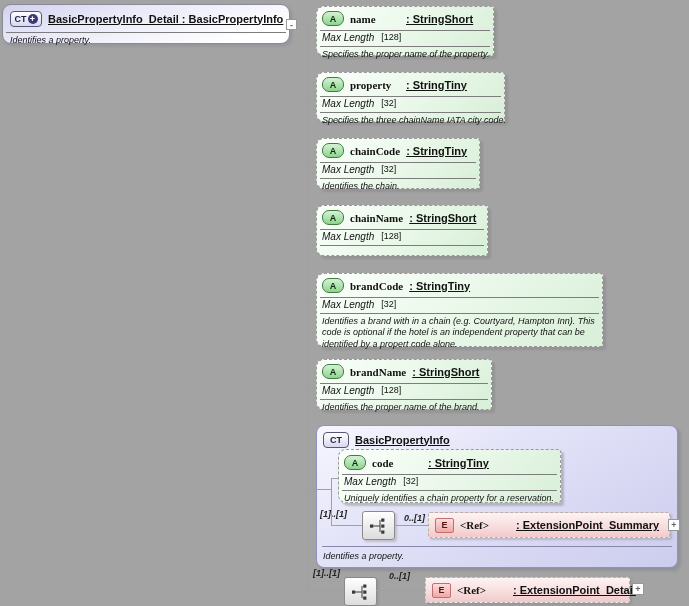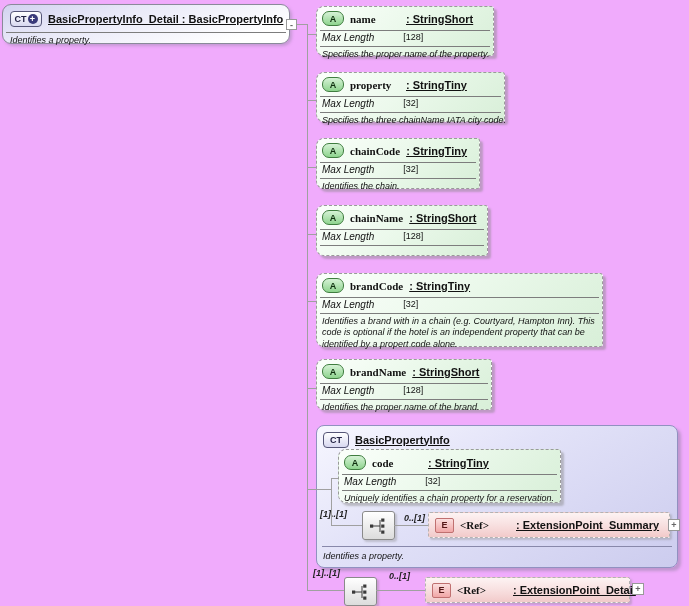--- a/index.html
+++ b/index.html
@@ -1,27 +1,27 @@
 <!DOCTYPE html>
 <html><head>
 <meta charset="utf-8">
 <style>
   html,body{margin:0;padding:0;background:#fff;}
-  #canvas{position:relative;width:689px;height:606px;background:#f0abfc;
+  #canvas{position:relative;width:689px;height:606px;background:#a3a3a3;
           font-family:"Liberation Sans",sans-serif;color:#111;overflow:hidden;}
 
   
   .node{position:absolute;box-sizing:border-box;}
   .title-row{display:flex;align-items:center;gap:6px;padding:3px 5px 2px 5px;height:17px;}
   .name{font-weight:bold;font-size:11px;min-width:50px;white-space:pre;font-family:Liberation Serif, serif;}
   .type{font-weight:bold;font-size:11px;white-space:pre;text-decoration:underline;}
   .hline{border-top:1px solid #7d7d7d;margin:1px 3px 0 3px;height:0;}
   .facet-row{display:flex;align-items:flex-start;padding:1px 5px;height:12px;}
   .facet-label{font-style:italic;font-size:10px;}
-  .facet-value{font-size:9px;margin-left:29px;}
+  .facet-value{font-size:9px;margin-left:7px;}
   .desc{font-style:italic;font-size:9px;line-height:1.25;padding:2px 5px;}
   .nowrap{white-space:nowrap;}
 
   
   .attr-box{border:1px dashed #9a9a9a;border-radius:8px 3px 3px 8px;
             background:linear-gradient(135deg,#fbfffb 0%,#ecf9ec 45%,#d8efd8 100%);
             box-shadow:3px 3px 2px rgba(130,130,130,.45);}
   .root-box{border:1px solid #8a8a9a;border-radius:9px;
             background:linear-gradient(165deg,#d2d2f0 0%,#e9e9f8 35%,#ffffff 85%);
             box-shadow:2px 2px 3px rgba(120,120,140,.35);}

